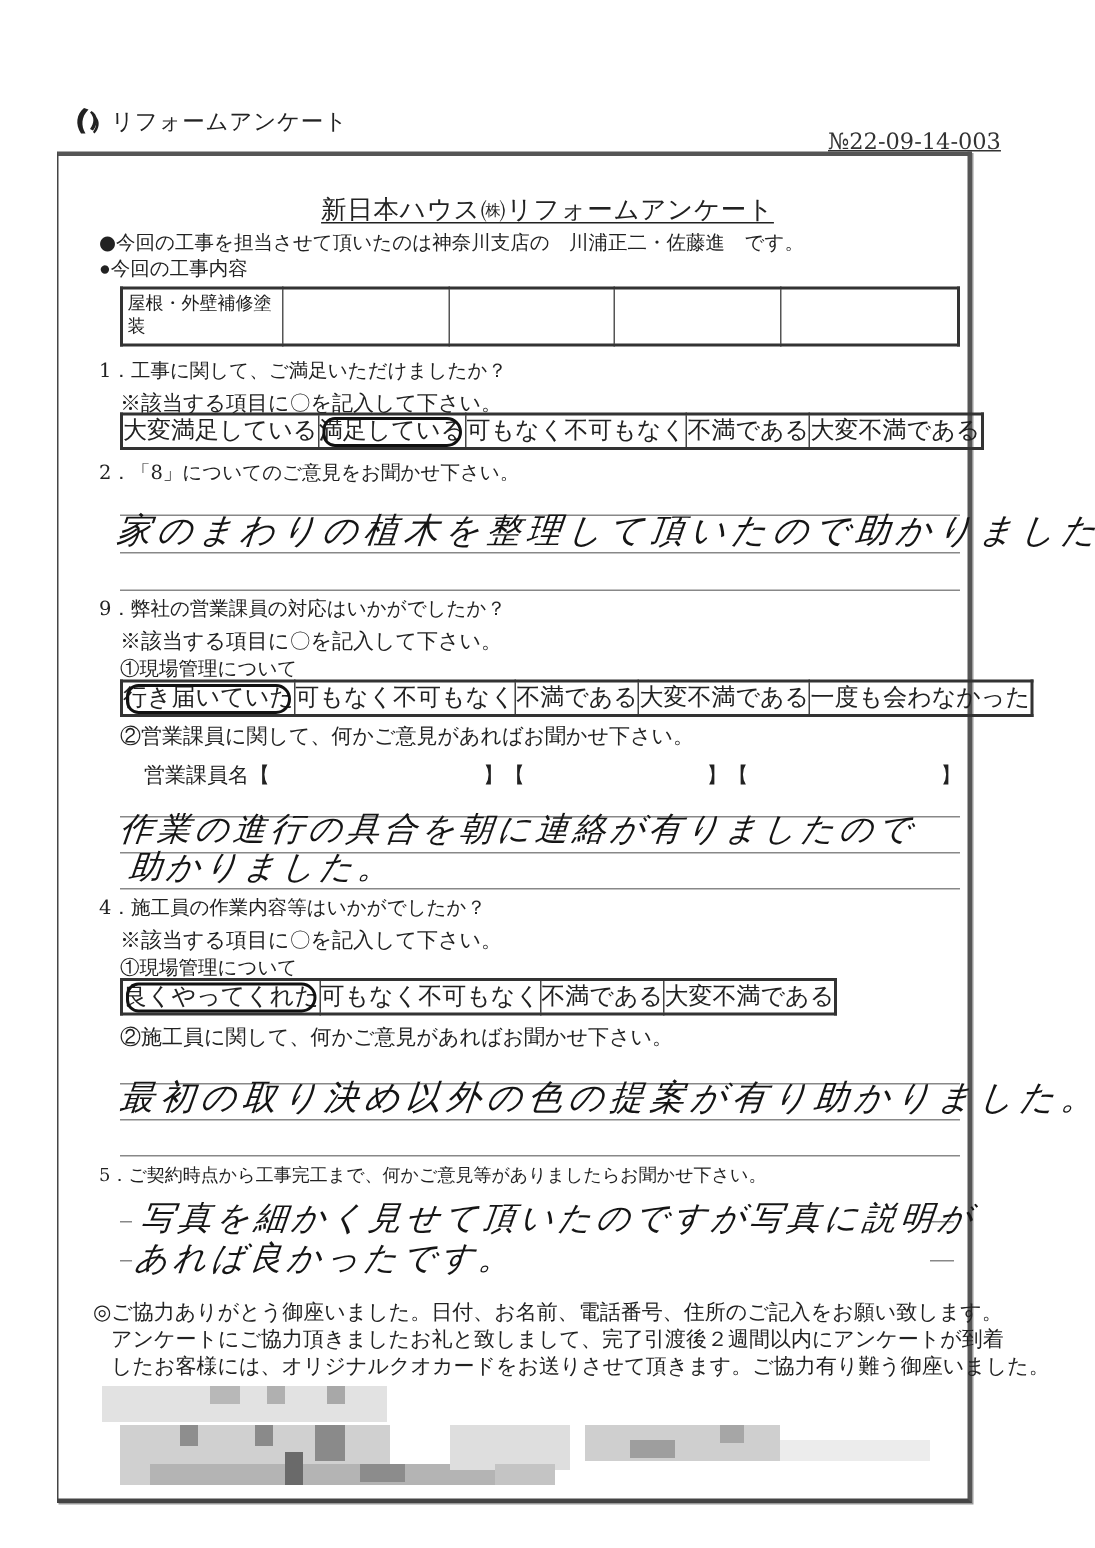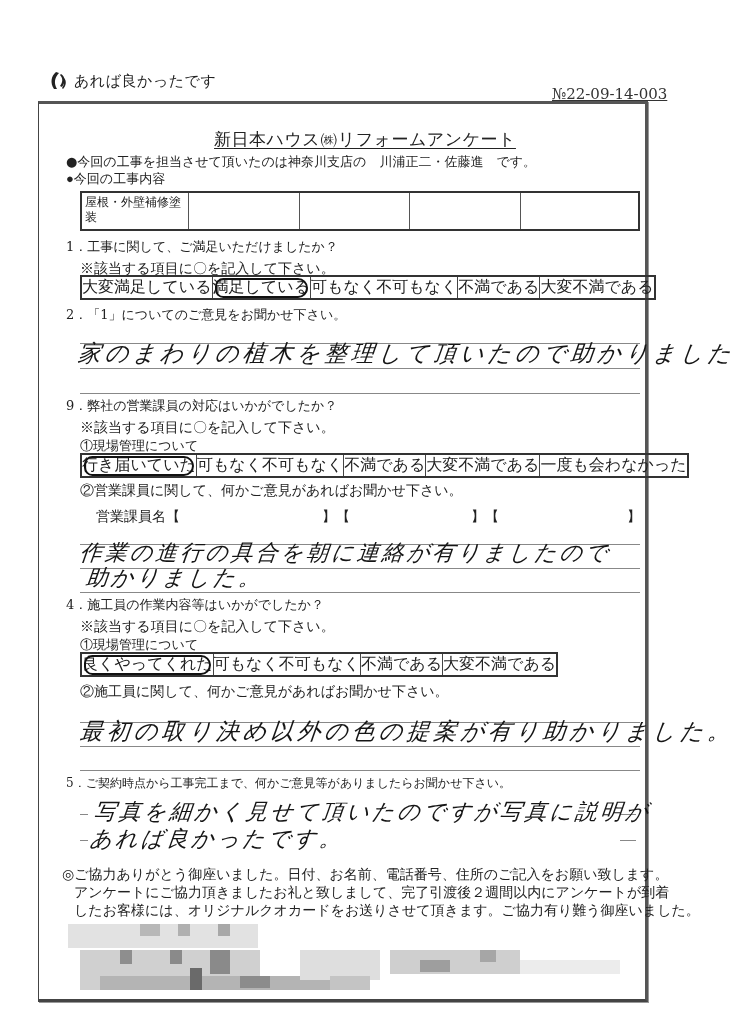--- a/index.html
+++ b/index.html
@@ -38,21 +38,21 @@
 <body>
 
 <div class="abs logo">
   <div class="logo-mark">
     <svg width="22" height="22" viewBox="0 0 22 22">
       <path d="M8 2 C3 6 2 13 6 19 L9 19 C6 14 6 8 11 3 Z" fill="#222"></path>
       <path d="M13 4 C17 6 18 12 14 17 L12 16 C15 12 15 8 12 5 Z" fill="#222"></path>
       <path d="M16 8 C19 11 18 16 15 19 L14 18 C16 15 17 12 15 9 Z" fill="#222"></path>
     </svg>
   </div>
-  <span class="logo-text">あれば良かったです</span>
+  <span class="logo-text">リフォームアンケート</span>
 </div>
 <div class="abs docno">№22-09-14-003</div>
 
 <div class="abs frame" style="width:606px;"></div>
 
 <div class="abs title">
   <span>新日本ハウス㈱リフォームアンケート</span>
 </div>
 
 <div class="abs line-text" style="left:66px; top:153px;">●今回の工事を担当させて頂いたのは神奈川支店の　川浦正二・佐藤進　です。</div>
@@ -77,21 +77,21 @@
       <tr>
     <td style="width:20%;">大変満足している</td>
     <td style="width:20%;" class="sel"><span class="ring"></span><span>満足している</span></td>
     <td style="width:20%;">可もなく不可もなく</td>
     <td style="width:20%;">不満である</td>
     <td style="width:20%;">大変不満である</td>
   </tr>
 </tbody>
   </table>
 
-<div class="abs line-text" style="left:66px; top:306px;">2．「1」についてのご意見をお聞かせ下さい。</div>
+<div class="abs line-text" style="left:66px; top:306px;">2．「8」についてのご意見をお聞かせ下さい。</div>
 <div class="rule" style="left:80px; top:343px; width:560px;"></div>
 <div class="rule" style="left:80px; top:368px; width:560px;"></div>
 <div class="rule" style="left:80px; top:393px; width:560px;"></div>
 <div class="hand big" style="left:78px; top:338px;">家のまわりの植木を整理して頂いたので助かりました。</div>
 
 <div class="abs line-text" style="left:66px; top:397px;">9．弊社の営業課員の対応はいかがでしたか？</div>
 <div class="abs small" style="left:80px; top:419px;">※該当する項目に〇を記入して下さい。</div>
 <div class="abs line-text" style="left:80px; top:437px;">①現場管理について</div>
 <table class="opts" style="left:80px; top:453px; width:567px;">
   <tbody>

